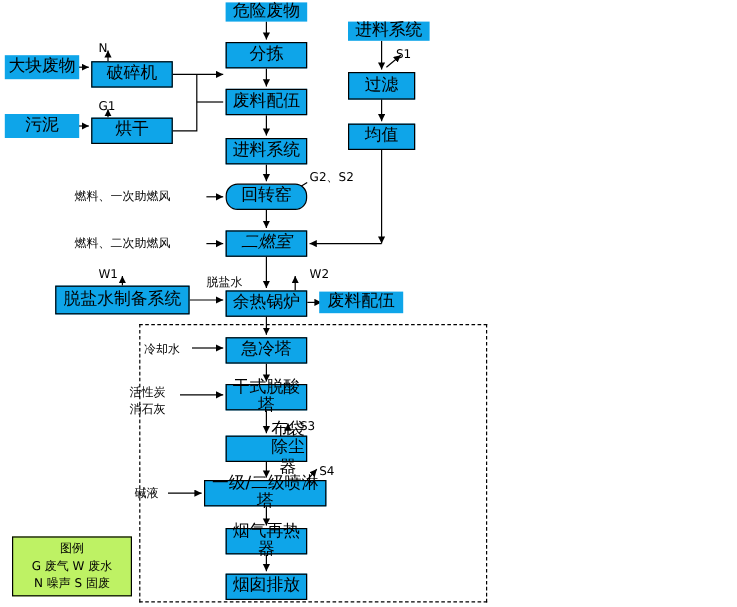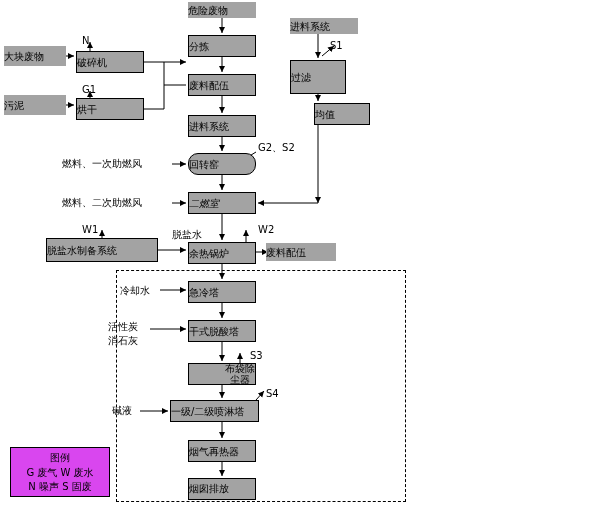--- a/index.html
+++ b/index.html
@@ -9,39 +9,39 @@
     font-family:"DejaVu Sans","Liberation Sans",sans-serif;
     font-size:10px;
     color:#000;
     position:relative;
     overflow:hidden;
   }
   #canvas{position:absolute;left:0;top:0;width:614px;height:506px;}
   .node{
     position:absolute;
     border:1px solid #000;
-    background:#a3a3a3;
-    display:flex;align-items:center;
+    background:#0ea5e9;
+    display:flex;align-items:center;justify-content:center;
     text-align:center;
-    font-size:10px;
+    font-size:14px;
     line-height:1.1;
     box-sizing:border-box;
     z-index:3;
   }
   .label{
     position:absolute;
     font-size:10px;
     white-space:nowrap;
     z-index:4;
     background:transparent;
   }
   .legend{
     position:absolute;
     border:1px solid #000;
-    background:#d946ef;
+    background:#bef264;
     box-sizing:border-box;
     z-index:5;
     font-size:10px;
     line-height:1.45;
     text-align:center;
     padding-top:3px;
   }
   .dashbox{
     position:absolute;
     border:1px dashed #000;
@@ -175,48 +175,48 @@
     </div>
     <div class="node" style="left: 188px; top: 192px; width: 68px; height: 22px; font-style: italic;">
       <span>二燃室</span>
     </div>
     <div class="node" style="left: 188px; top: 242px; width: 68px; height: 22px;">
       <span>余热锅炉</span>
     </div>
     <div class="node" style="left: 290px; top: 18px; width: 68px; height: 16px; border: none;">
       <span>进料系统</span>
     </div>
-    <div class="node" style="left: 290px; top: 60px; width: 56px; height: 34px;">
+    <div class="node" style="left: 290px; top: 60px; width: 56px; height: 23px;">
       <span>过滤</span>
     </div>
-    <div class="node" style="left: 290px; top: 103px; width: 56px; height: 22px; margin-left: 24px;">
+    <div class="node" style="left: 290px; top: 103px; width: 56px; height: 22px;">
       <span>均值</span>
     </div>
     <div class="node" style="left: 266px; top: 243px; width: 70px; height: 18px; border: none;">
       <span>废料配伍</span>
     </div>
     <div class="node" style="left: 46px; top: 238px; width: 112px; height: 24px;">
       <span>脱盐水制备系统</span>
     </div>
     <div class="node" style="left: 188px; top: 281px; width: 68px; height: 22px;">
       <span>急冷塔</span>
     </div>
     <div class="node" style="left: 188px; top: 320px; width: 68px; height: 22px;">
       <span>干式脱酸塔</span>
     </div>
     <div class="node" style="left: 188px; top: 363px; width: 68px; height: 22px; padding-left: 36px;">
       <span>布袋除尘器</span>
     </div>
-    <div class="node" style="left: 170px; top: 400px; width: 89px; height: 22px;">
+    <div class="node" style="left: 170px; top: 400px; width: 102px; height: 22px;">
       <span>一级/二级喷淋塔</span>
     </div>
     <div class="node" style="left: 188px; top: 440px; width: 68px; height: 22px;">
       <span>烟气再热器</span>
     </div>
-    <div class="node" style="left: 188px; top: 478px; width: 68px; height: 22px; font-family: Liberation Mono, monospace;">
+    <div class="node" style="left: 188px; top: 478px; width: 68px; height: 22px;">
       <span>烟囱排放</span>
     </div>
     <div class="label" style="left: 82px; top: 35px;">N</div>
     <div class="label" style="left: 82px; top: 84px;">G1</div>
     <div class="label" style="left: 330px; top: 40px;">S1</div>
     <div class="label" style="left: 258px; top: 141px;">G2、S2</div>
     <div class="label" style="left: 62px; top: 157px;">燃料、一次助燃风</div>
     <div class="label" style="left: 62px; top: 196px;">燃料、二次助燃风</div>
     <div class="label" style="left: 82px; top: 224px;">W1</div>
     <div class="label" style="left: 258px; top: 224px;">W2</div>

